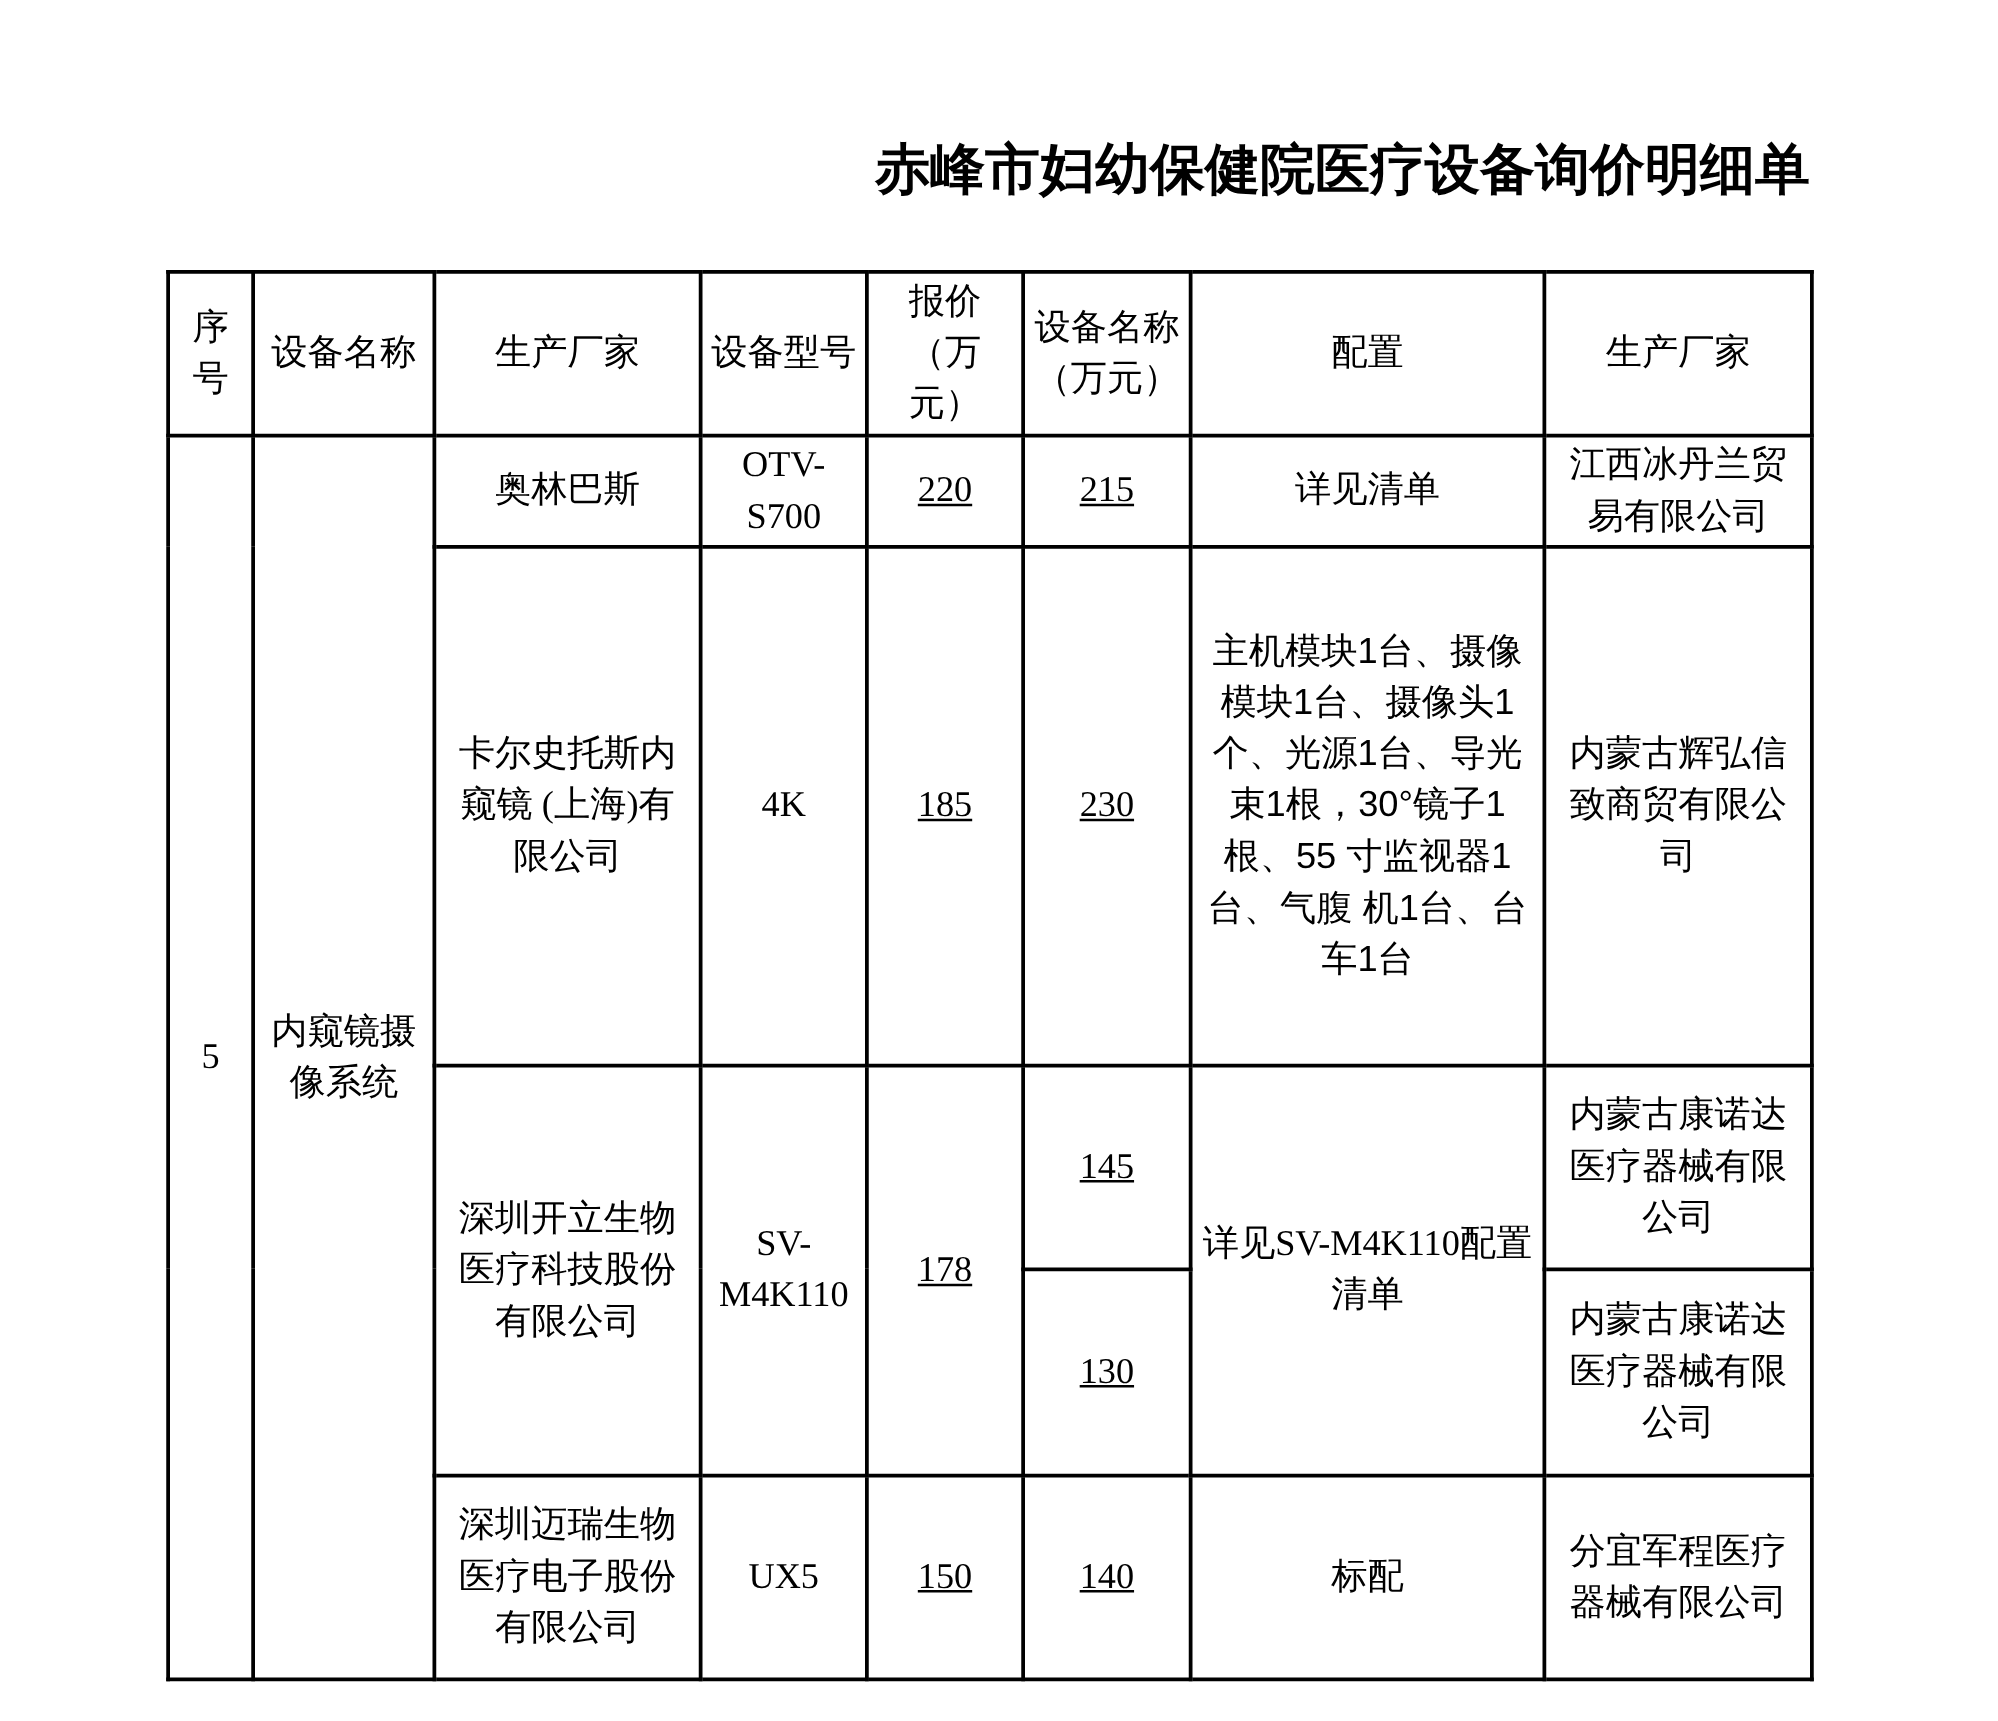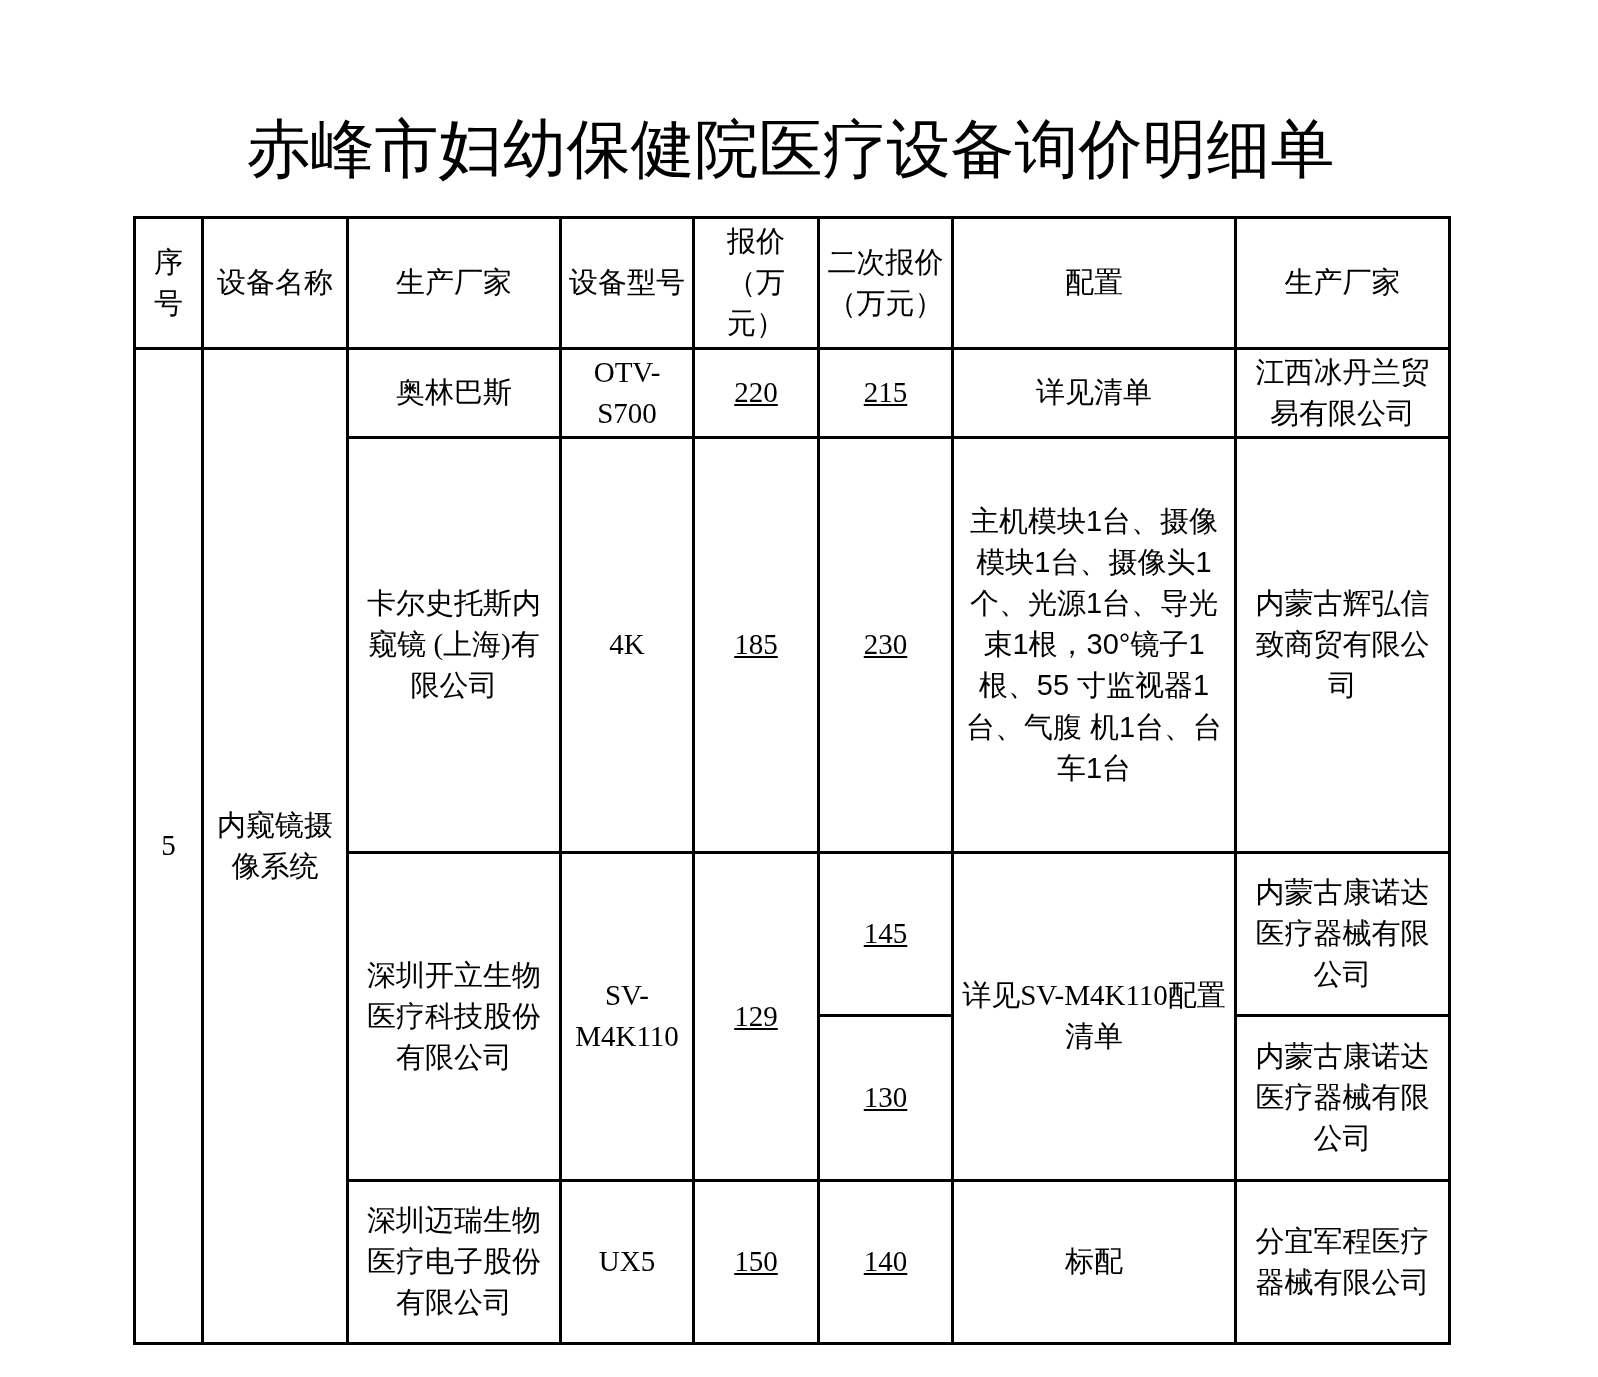--- a/index.html
+++ b/index.html
@@ -17,23 +17,23 @@
     width: 1598px;
     height: 1377px;
     background: #ffffff;
     overflow: hidden;
   }
   .doc-title {
     position: absolute;
     left: 133px;
     top: 106px;
     width: 1315px;
-    text-align: center;
-    font-size: 64px;
-    font-weight: 400;
+    text-align: right;
+    font-size: 44px;
+    font-weight: 700;
     letter-spacing: 0px;
     font-family: "Liberation Serif", "DejaVu Serif", serif;
     white-space: nowrap;
   }
   table.price-table {
     position: absolute;
     left: 133px;
     top: 178px;
     width: 1315px;
     border-collapse: collapse;
@@ -101,21 +101,21 @@
       <col style="width:283px">
       <col style="width:214px">
     </colgroup>
     <thead>
       <tr class="header-row">
         <th>序号</th>
         <th>设备名称</th>
         <th>生产厂家</th>
         <th>设备型号</th>
         <th>报价（万元）</th>
-        <th>二次报价（万元）</th>
+        <th>设备名称（万元）</th>
         <th>配置</th>
         <th>生产厂家</th>
       </tr>
     </thead>
     <tbody>
       <tr class="row-1">
         <td rowspan="5" class="index-cell">5</td>
         <td rowspan="5">内窥镜摄像系统</td>
         <td>奥林巴斯</td>
         <td class="model-sans">OTV-S700</td>
@@ -128,21 +128,21 @@
         <td>卡尔史托斯内窥镜 (上海)有限公司</td>
         <td class="model-sans">4K</td>
         <td class="num">185</td>
         <td class="num">230</td>
         <td class="config-sans">主机模块1台、摄像模块1台、摄像头1个、光源1台、导光束1根，30°镜子1根、55 寸监视器1台、气腹 机1台、台车1台</td>
         <td>内蒙古辉弘信致商贸有限公司</td>
       </tr>
       <tr class="row-3a">
         <td rowspan="2">深圳开立生物医疗科技股份有限公司</td>
         <td rowspan="2" class="model-serif">SV-M4K110</td>
-        <td rowspan="2" class="num">129</td>
+        <td rowspan="2" class="num">178</td>
         <td class="num">145</td>
         <td rowspan="2">详见SV-M4K110配置清单</td>
         <td>内蒙古康诺达医疗器械有限公司</td>
       </tr>
       <tr class="row-3b">
         <td class="num">130</td>
         <td>内蒙古康诺达医疗器械有限公司</td>
       </tr>
       <tr class="row-4">
         <td>深圳迈瑞生物医疗电子股份有限公司</td>

